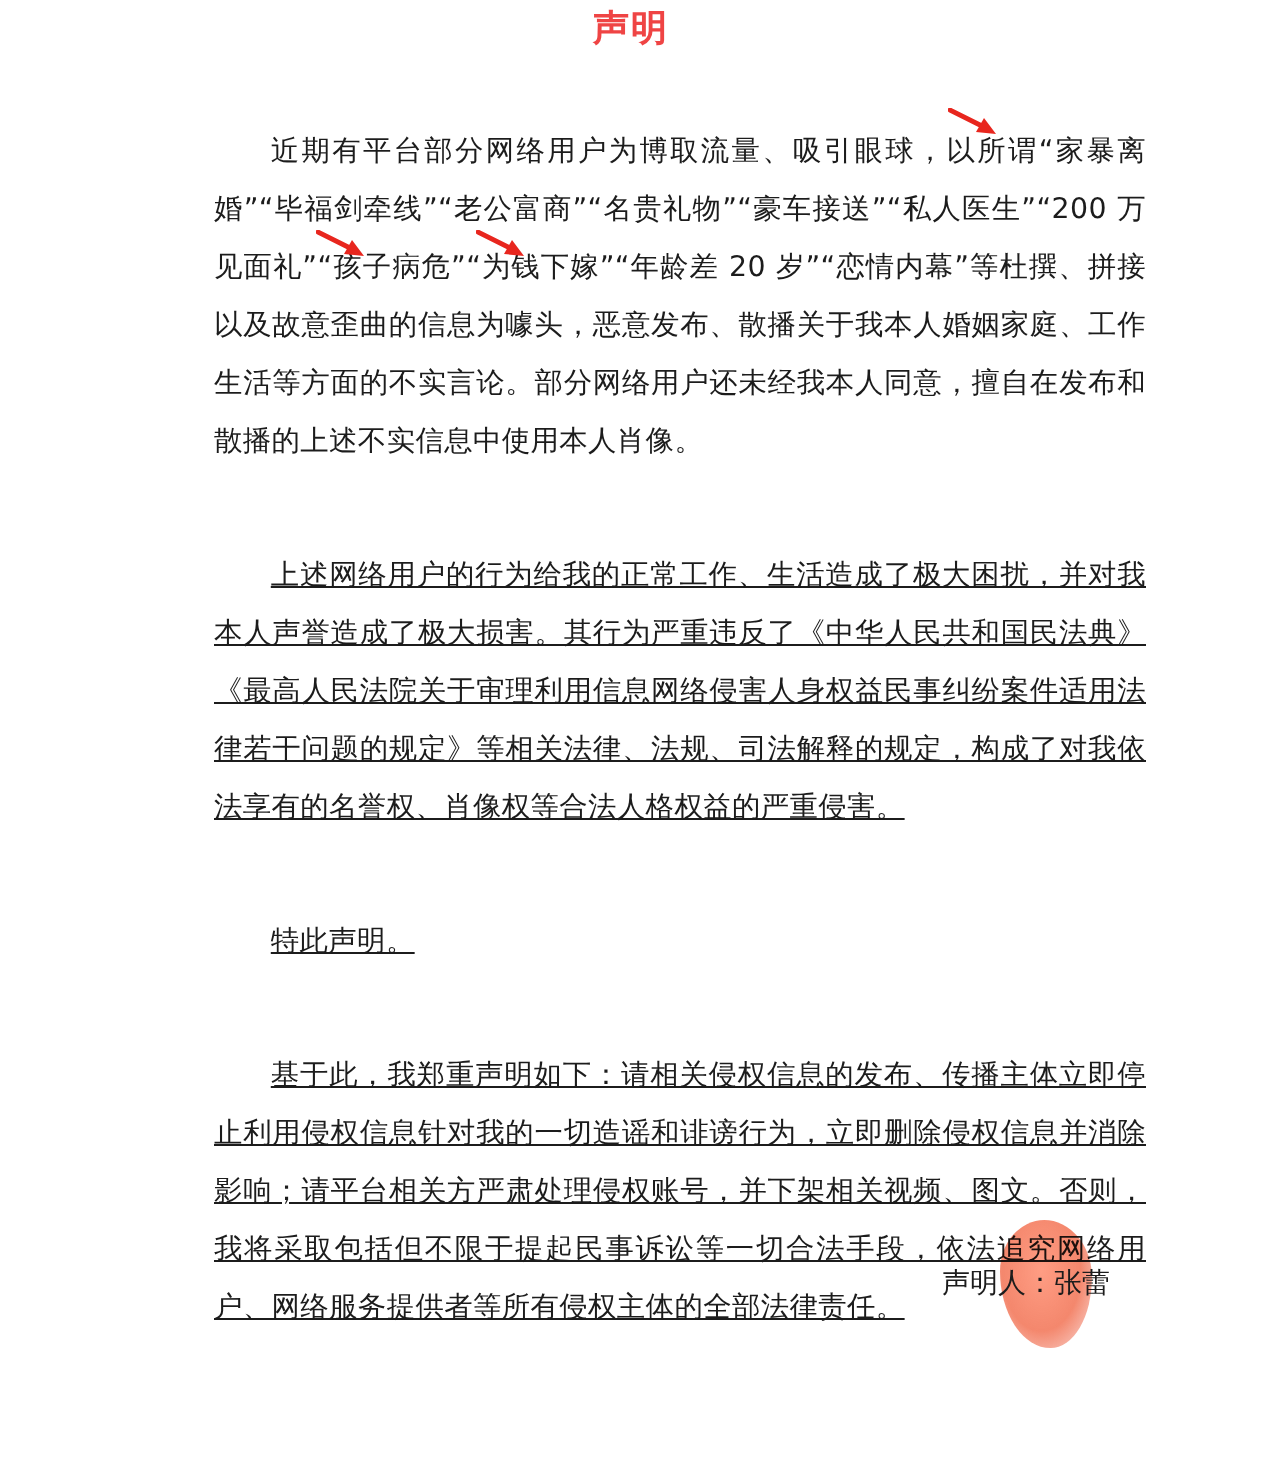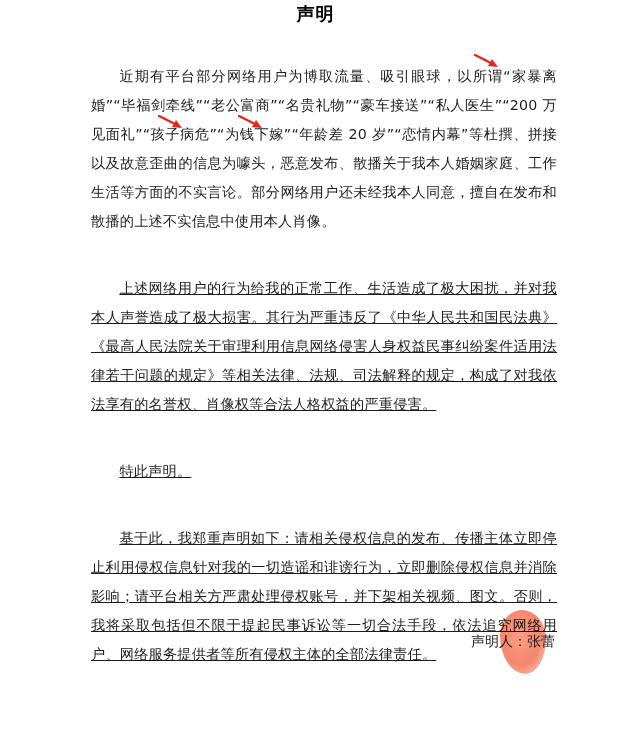--- a/index.html
+++ b/index.html
@@ -17,25 +17,25 @@
     }
     .title {
       position: absolute;
       left: 0;
       top: 2px;
       width: 631px;
       text-align: center;
       font-size: 18px;
       font-weight: bold;
       letter-spacing: 1px;
-      color: #000000;
+      color: #ef4444;
     }
     .doc-body {
       position: absolute;
-      left: 91px;
+      left: 107px;
       top: 62px;
       width: 466px;
     }
     .para {
       margin: 0;
       font-size: 14.2px;
       line-height: 29px;
       text-indent: 2em;
       text-align: justify;
       text-justify: inter-ideograph;
@@ -50,21 +50,20 @@
       margin-top: 38px;
     }
     .signature {
       position: absolute;
       right: 76px;
       top: 628px;
       text-align: right;
       font-size: 14px;
       line-height: 28px;
       color: #1c1c1c;
-      font-family: Liberation Serif, serif;
     }
     .sig-line {
       display: block;
       white-space: nowrap;
     }
     .stamp {
       position: absolute;
       left: 500px;
       top: 610px;
       width: 46px;

